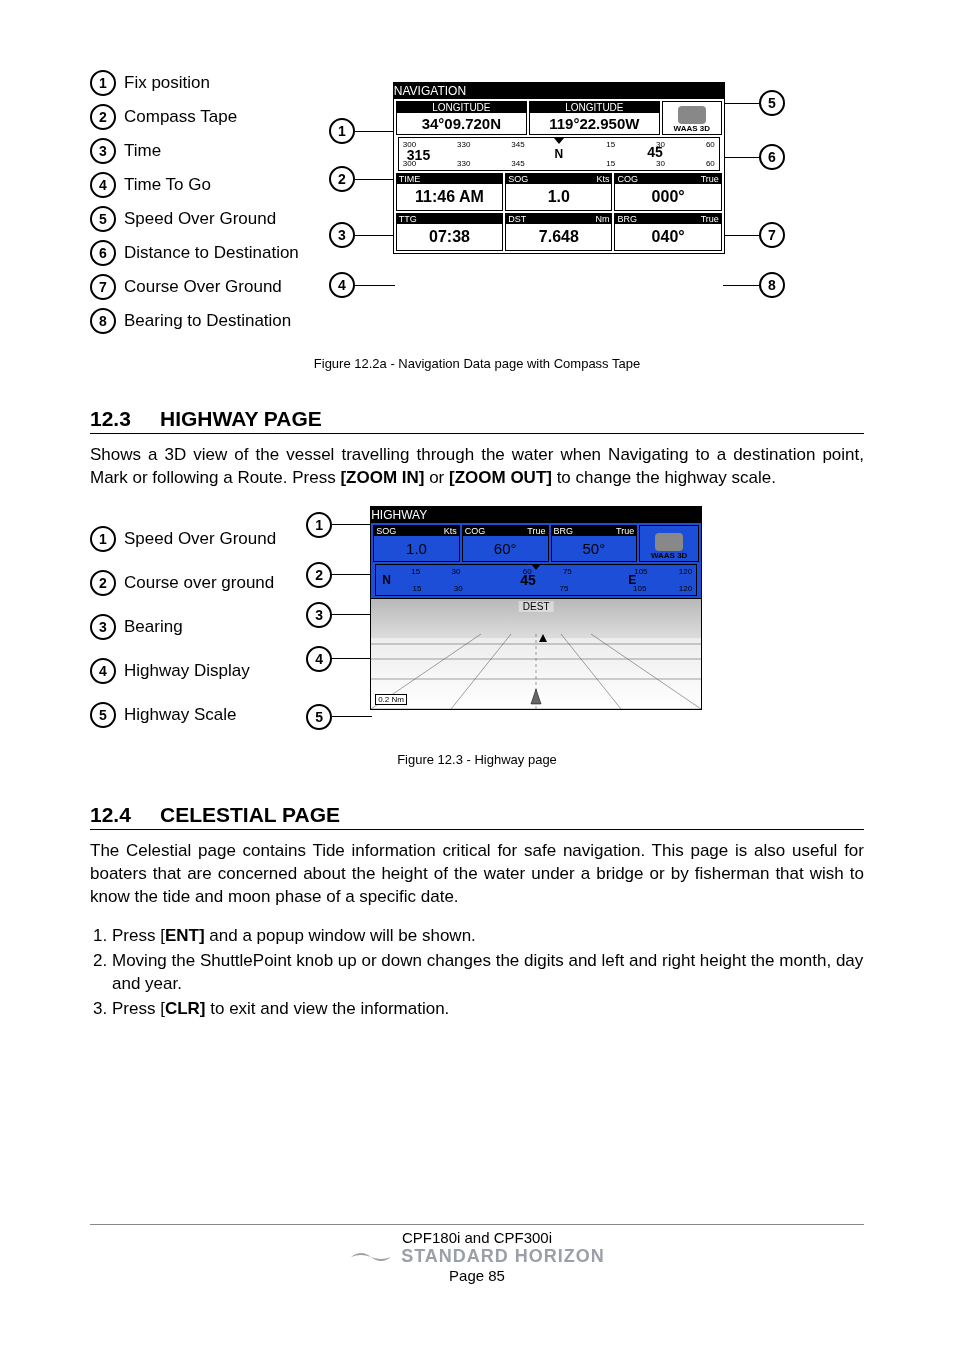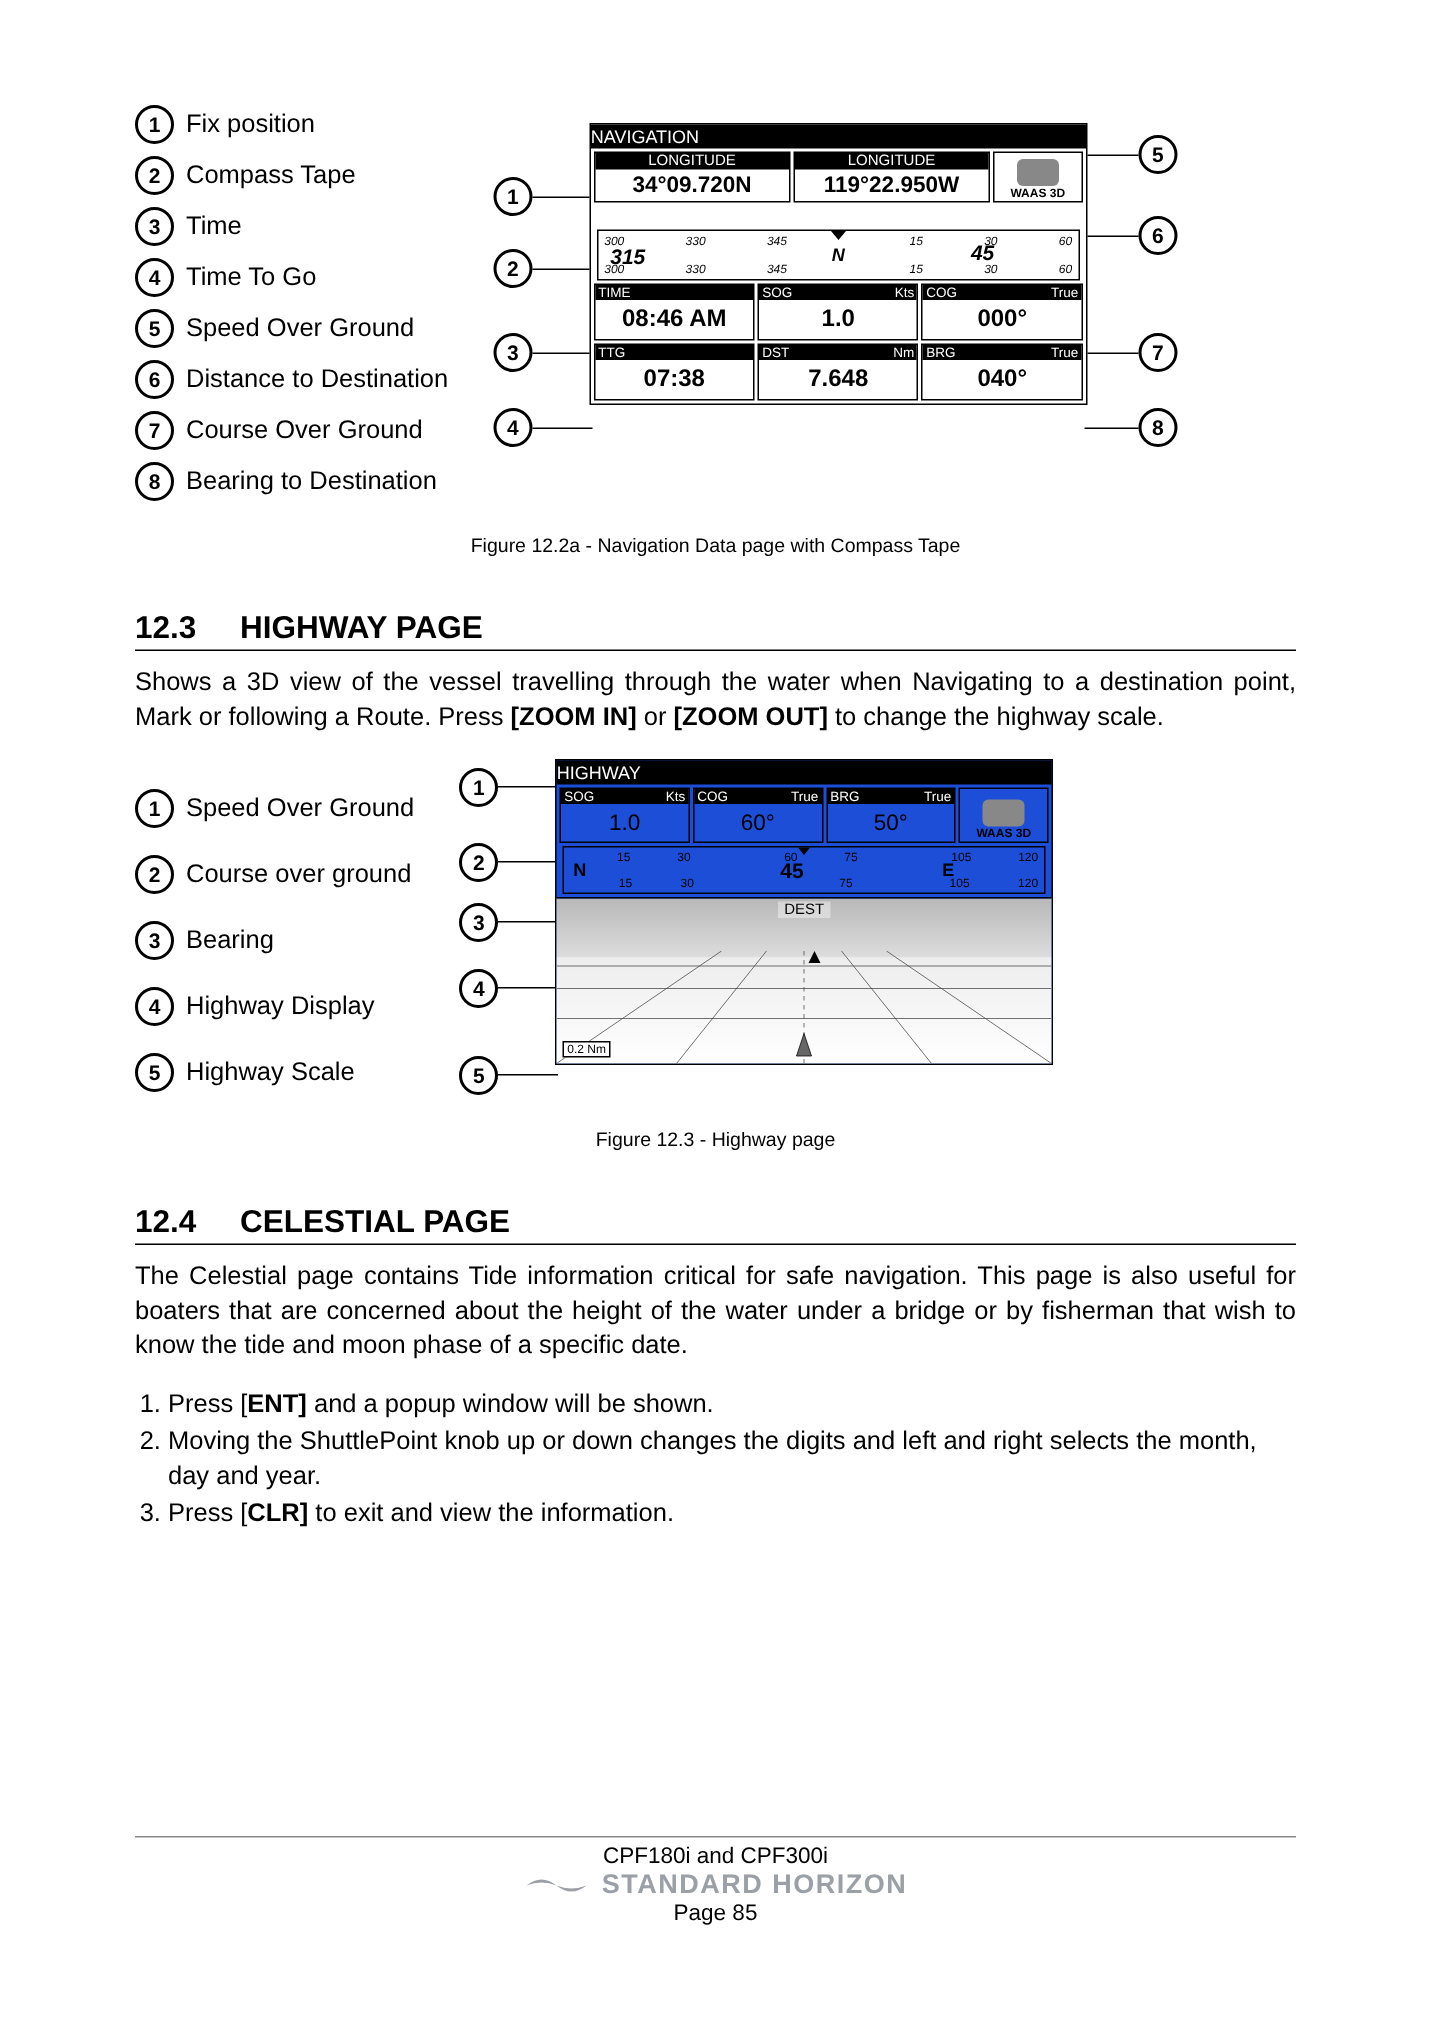--- a/index.html
+++ b/index.html
@@ -151,27 +151,26 @@
     height: 18px;
     background: #888;
     border-radius: 4px;
     margin-top: 2px;
   }
   .waas-cell .lab {
     font-size: 8px;
     font-weight: bold;
   }
   .compass {
-    margin: 16px 4px 2px 4px;
+    margin: 0 4px 2px 4px;
     border: 1px solid #000;
     height: 32px;
     position: relative;
     font-size: 8px;
     overflow: hidden;
-    font-style: italic;
   }
   .compass .ticks {
     position: absolute;
     left: 4px; right: 4px; top: 2px;
     display: flex;
     justify-content: space-between;
   }
   .compass .ticks2 {
     position: absolute;
     left: 4px; right: 4px; bottom: 2px;
@@ -435,21 +434,21 @@
             <span>30</span>
             <span>60</span>
           </div>
         </div>
         <div class="nav-row2">
           <div class="nav-box">
             <div class="tri-head">
                 <span>TIME</span>
                 <span></span>
               </div>
-            <div class="tri-val">08:46 AM</div>
+            <div class="tri-val">11:46 AM</div>
           </div>
           <div class="nav-box">
             <div class="tri-head">
                 <span>SOG</span>
                 <span>Kts</span>
               </div>
             <div class="tri-val">1.0</div>
           </div>
           <div class="nav-box">
             <div class="tri-head">
@@ -620,21 +619,21 @@
   </div>
 
   <div class="caption">Figure 12.3 -  Highway page</div>
 
   <h2 class="section">
     <span class="num">12.4</span><span>CELESTIAL PAGE</span>
   </h2>
   <p class="body">The Celestial page contains Tide information critical for safe navigation. This page is also useful for boaters that are concerned about the height of the water under a bridge or by fisherman that wish to know the tide and moon phase of a specific date.</p>
   <ol class="steps">
     <li><span>Press [</span><span class="bold">ENT]</span><span> and a popup window will be shown.</span></li>
-    <li>Moving the ShuttlePoint knob up or down changes the digits and left and right selects the month, day and year.</li>
+    <li>Moving the ShuttlePoint knob up or down changes the digits and left and right height the month, day and year.</li>
     <li><span>Press [</span><span class="bold">CLR]</span><span> to exit and view the information.</span></li>
   </ol>
 </div>
 
 <div class="footer">
   <span>CPF180i and CPF300i</span>
   <span class="brand">
     <svg width="44" height="20" viewBox="0 0 44 20">
       <path d="M2 10 Q 12 2 22 10 Q 32 18 42 10 Q 32 14 22 10 Q 12 6 2 10 Z" fill="#9aa0a6"></path>
     </svg>

